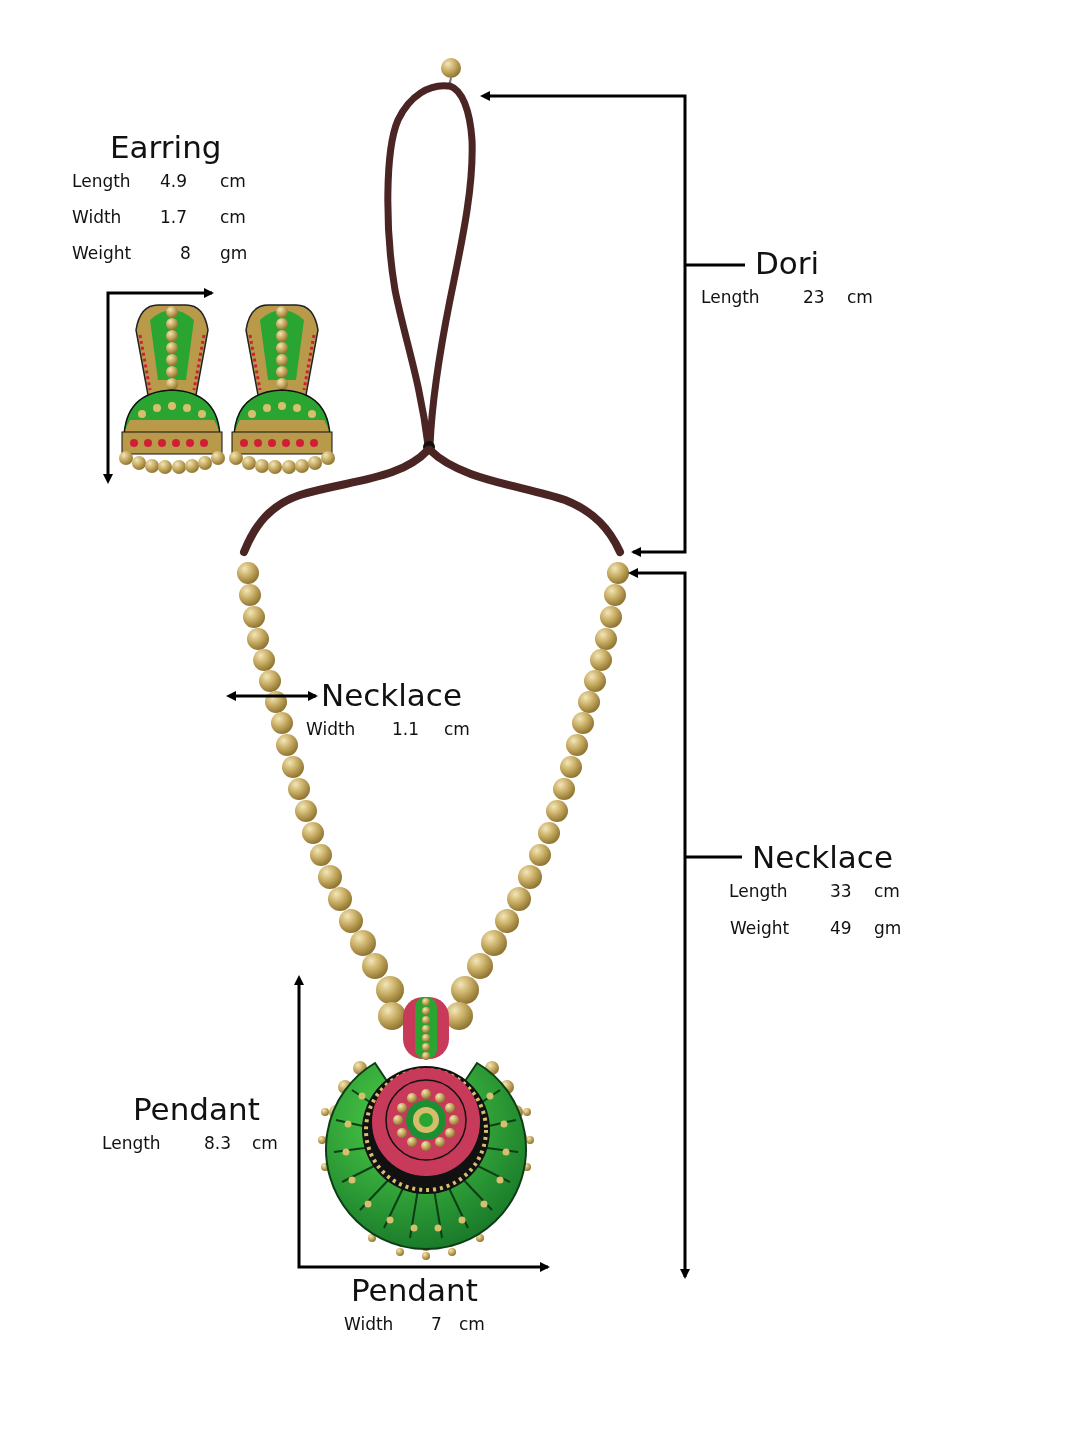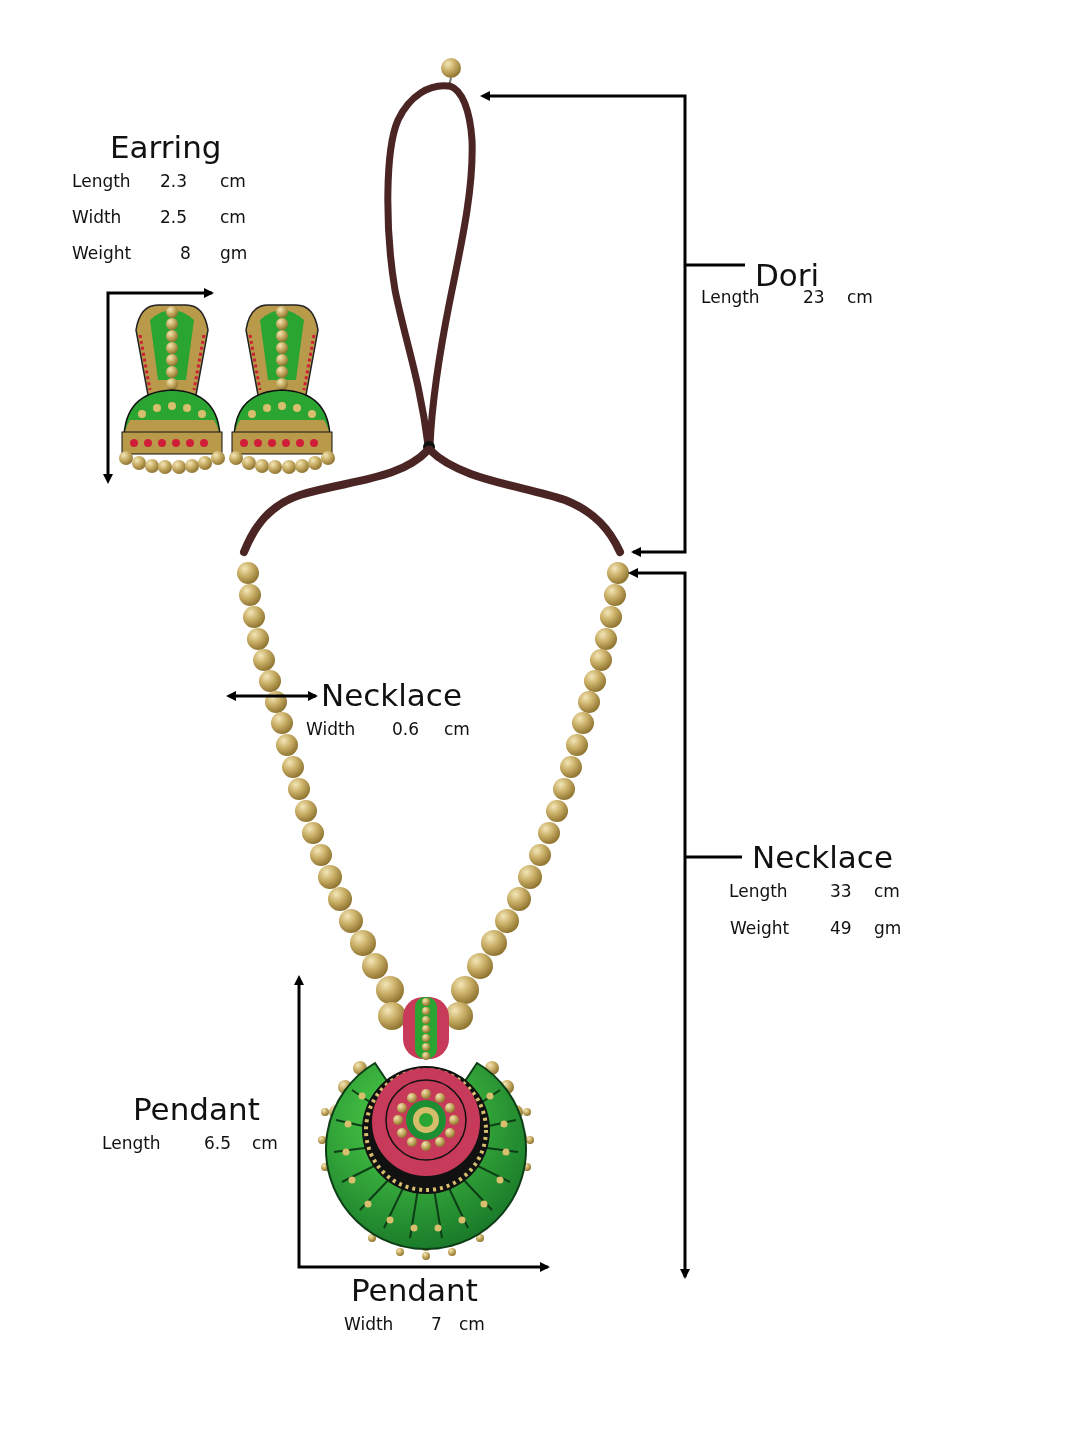--- a/index.html
+++ b/index.html
@@ -302,53 +302,53 @@
 
       <line x1="234" y1="696" x2="316" y2="696" marker-start="url(#ahs)" marker-end="url(#ah)"></line>
 
       <polyline points="299,983 299,1267 548,1267" marker-start="url(#ahs)" marker-end="url(#ah)"></polyline>
     </g>
   </svg>
 
   <div class="lbl title" style="left:110px;top:132px">Earring</div>
   <div>
     <div class="lbl sub" style="left:72px;top:173px">Length</div>
-    <div class="lbl sub" style="left:160px;top:173px">2.3</div>
+    <div class="lbl sub" style="left:160px;top:173px">4.9</div>
     <div class="lbl sub" style="left:220px;top:173px">cm</div>
 
     <div class="lbl sub" style="left:72px;top:209px">Width</div>
-    <div class="lbl sub" style="left:160px;top:209px">2.5</div>
+    <div class="lbl sub" style="left:160px;top:209px">1.7</div>
     <div class="lbl sub" style="left:220px;top:209px">cm</div>
 
     <div class="lbl sub" style="left:72px;top:245px">Weight</div>
     <div class="lbl sub" style="left:180px;top:245px">8</div>
     <div class="lbl sub" style="left:220px;top:245px">gm</div>
   </div>
 
-  <div class="lbl title" style="left:755px;top:260px">Dori</div>
+  <div class="lbl title" style="left:755px;top:248px">Dori</div>
   <div class="lbl sub" style="left:701px;top:289px">Length</div>
   <div class="lbl sub" style="left:803px;top:289px">23</div>
   <div class="lbl sub" style="left:847px;top:289px">cm</div>
 
   <div class="lbl title" style="left:321px;top:680px">Necklace</div>
   <div class="lbl sub" style="left:306px;top:721px">Width</div>
-  <div class="lbl sub" style="left:392px;top:721px">0.6</div>
+  <div class="lbl sub" style="left:392px;top:721px">1.1</div>
   <div class="lbl sub" style="left:444px;top:721px">cm</div>
 
   <div class="lbl title" style="left:752px;top:842px">Necklace</div>
   <div class="lbl sub" style="left:729px;top:883px">Length</div>
   <div class="lbl sub" style="left:830px;top:883px">33</div>
   <div class="lbl sub" style="left:874px;top:883px">cm</div>
   <div class="lbl sub" style="left:730px;top:920px">Weight</div>
   <div class="lbl sub" style="left:830px;top:920px">49</div>
   <div class="lbl sub" style="left:874px;top:920px">gm</div>
 
   <div class="lbl title" style="left:133px;top:1094px">Pendant</div>
   <div class="lbl sub" style="left:102px;top:1135px">Length</div>
-  <div class="lbl sub" style="left:204px;top:1135px">6.5</div>
+  <div class="lbl sub" style="left:204px;top:1135px">8.3</div>
   <div class="lbl sub" style="left:252px;top:1135px">cm</div>
 
   <div class="lbl title" style="left:351px;top:1275px">Pendant</div>
   <div class="lbl sub" style="left:344px;top:1316px">Width</div>
   <div class="lbl sub" style="left:431px;top:1316px">7</div>
   <div class="lbl sub" style="left:459px;top:1316px">cm</div>
 
 </div>
 
 </body></html>

